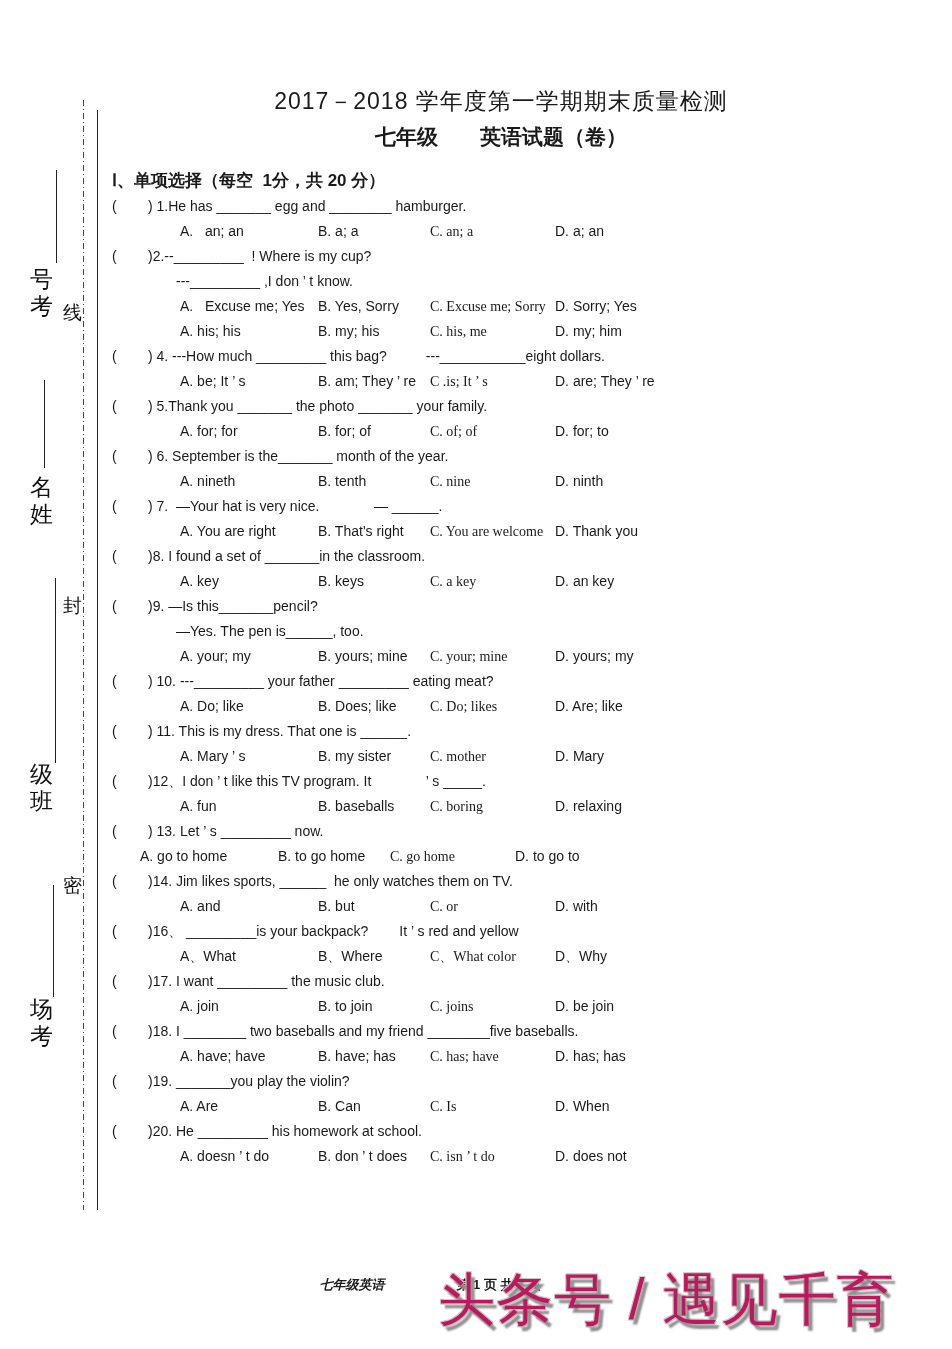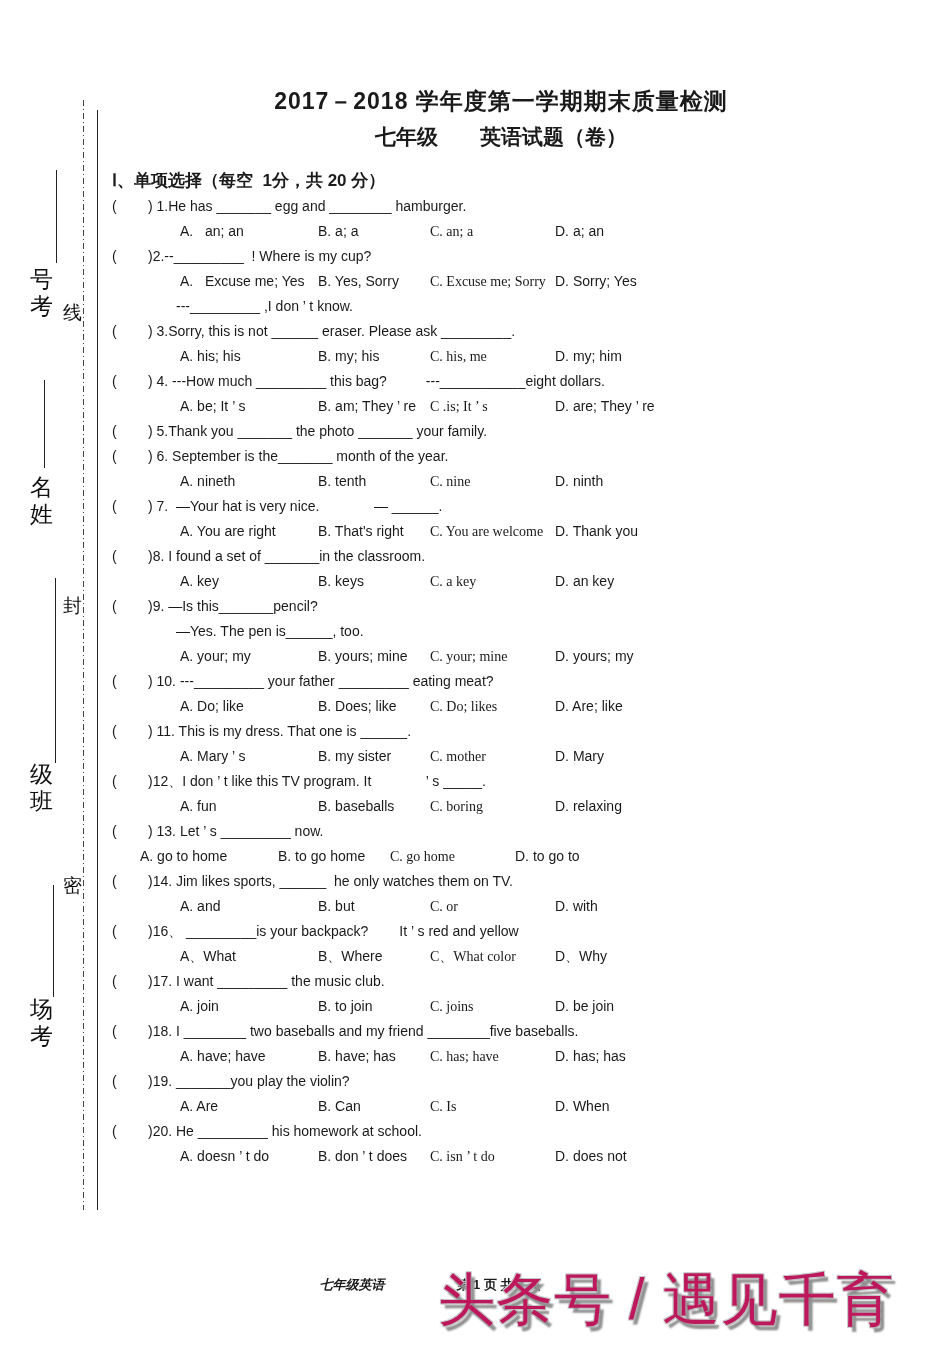--- a/index.html
+++ b/index.html
@@ -29,21 +29,21 @@
   }
   .l1{top:266px}.l2{top:474px}.l3{top:761px}.l4{top:996px}
   .schar{
     position:absolute;left:63px;
     font-family:"Liberation Serif", serif;
     font-size:19px;line-height:20px;color:#111;
   }
   .c1{top:303px}.c2{top:596px}.c3{top:876px}
   
   .content{position:absolute;left:112px;top:84px;width:778px;}
-  .title{margin:0;font-size:23px;font-weight:700;text-align:center;line-height:34px;white-space:pre;letter-spacing:1px;}
+  .title{margin:0;font-size:23px;font-weight:400;text-align:center;line-height:34px;white-space:pre;letter-spacing:1px;}
   .subtitle{margin:4px 0 0;font-size:21px;font-weight:600;text-align:center;line-height:30px;white-space:pre;}
   .heading{margin:16px 0 0;font-size:17px;font-weight:bold;line-height:26px;white-space:pre;}
   .qline{line-height:25px;font-size:14px;white-space:pre;}
   .paren{display:inline-block;width:36px;}
   .cont{margin-left:64px;}
   .opts{margin-left:68px;}
   .q:nth-child(13) .opts{margin-left:28px;}
   .opt{display:inline-block;white-space:pre;}
   .opt:nth-child(1){min-width:138px;}
   .opt:nth-child(2){min-width:112px;}
@@ -83,33 +83,33 @@
     <h1 class="title">2017－2018 学年度第一学期期末质量检测</h1>
     <h2 class="subtitle">七年级　　英语试题（卷）</h2>
     <h3 class="heading">Ⅰ、单项选择（每空  1分，共 20 分）</h3>
     <div class="questions">
         <div class="q">
     <div class="qline stem-line"><span class="paren">(</span><span class="stem">) 1.He has _______ egg and ________ hamburger.</span></div>
   <div class="qline opts"><span class="opt">A.   an; an</span><span class="opt">B. a; a</span><span class="opt">C. an; a</span><span class="opt">D. a; an</span></div>
         </div>
         <div class="q">
     <div class="qline stem-line"><span class="paren">(</span><span class="stem">)2.--_________  ! Where is my cup?</span></div>
-  <div class="qline opts"><span class="opt">A.   Excuse me; Yes</span><span class="opt">B. Yes, Sorry</span><span class="opt">C. Excuse me; Sorry</span><span class="opt">D. Sorry; Yes</span></div>
-          <div class="qline cont">---_________ ,I don ’ t know.</div>
+  <div class="qline cont">---_________ ,I don ’ t know.</div>
+          <div class="qline opts"><span class="opt">A.   Excuse me; Yes</span><span class="opt">B. Yes, Sorry</span><span class="opt">C. Excuse me; Sorry</span><span class="opt">D. Sorry; Yes</span></div>
         </div>
         <div class="q">
-    <div class="qline stem-line"><span class="paren">(</span><span class="stem">) 3.Sorry, this is not ______ eraser. Please ask _________.</span></div>
   <div class="qline opts"><span class="opt">A. his; his</span><span class="opt">B. my; his</span><span class="opt">C. his, me</span><span class="opt">D. my; him</span></div>
         </div>
         <div class="q">
     <div class="qline stem-line"><span class="paren">(</span><span class="stem">) 4. ---How much _________ this bag?          ---___________eight dollars.</span></div>
   <div class="qline opts"><span class="opt">A. be; It ’ s</span><span class="opt">B. am; They ’ re</span><span class="opt">C .is; It ’ s</span><span class="opt">D. are; They ’ re</span></div>
         </div>
         <div class="q">
     <div class="qline stem-line"><span class="paren">(</span><span class="stem">) 5.Thank you _______ the photo _______ your family.</span></div>
+  <div class="qline opts"><span class="opt">A. for; for</span><span class="opt">B. for; of</span><span class="opt">C. of; of</span><span class="opt">D. for; to</span></div>
         </div>
         <div class="q">
     <div class="qline stem-line"><span class="paren">(</span><span class="stem">) 6. September is the_______ month of the year.</span></div>
   <div class="qline opts"><span class="opt">A. nineth</span><span class="opt">B. tenth</span><span class="opt">C. nine</span><span class="opt">D. ninth</span></div>
         </div>
         <div class="q">
     <div class="qline stem-line"><span class="paren">(</span><span class="stem">) 7.  —Your hat is very nice.              — ______.</span></div>
   <div class="qline opts"><span class="opt">A. You are right</span><span class="opt">B. That's right</span><span class="opt">C. You are welcome</span><span class="opt">D. Thank you</span></div>
         </div>
         <div class="q">

